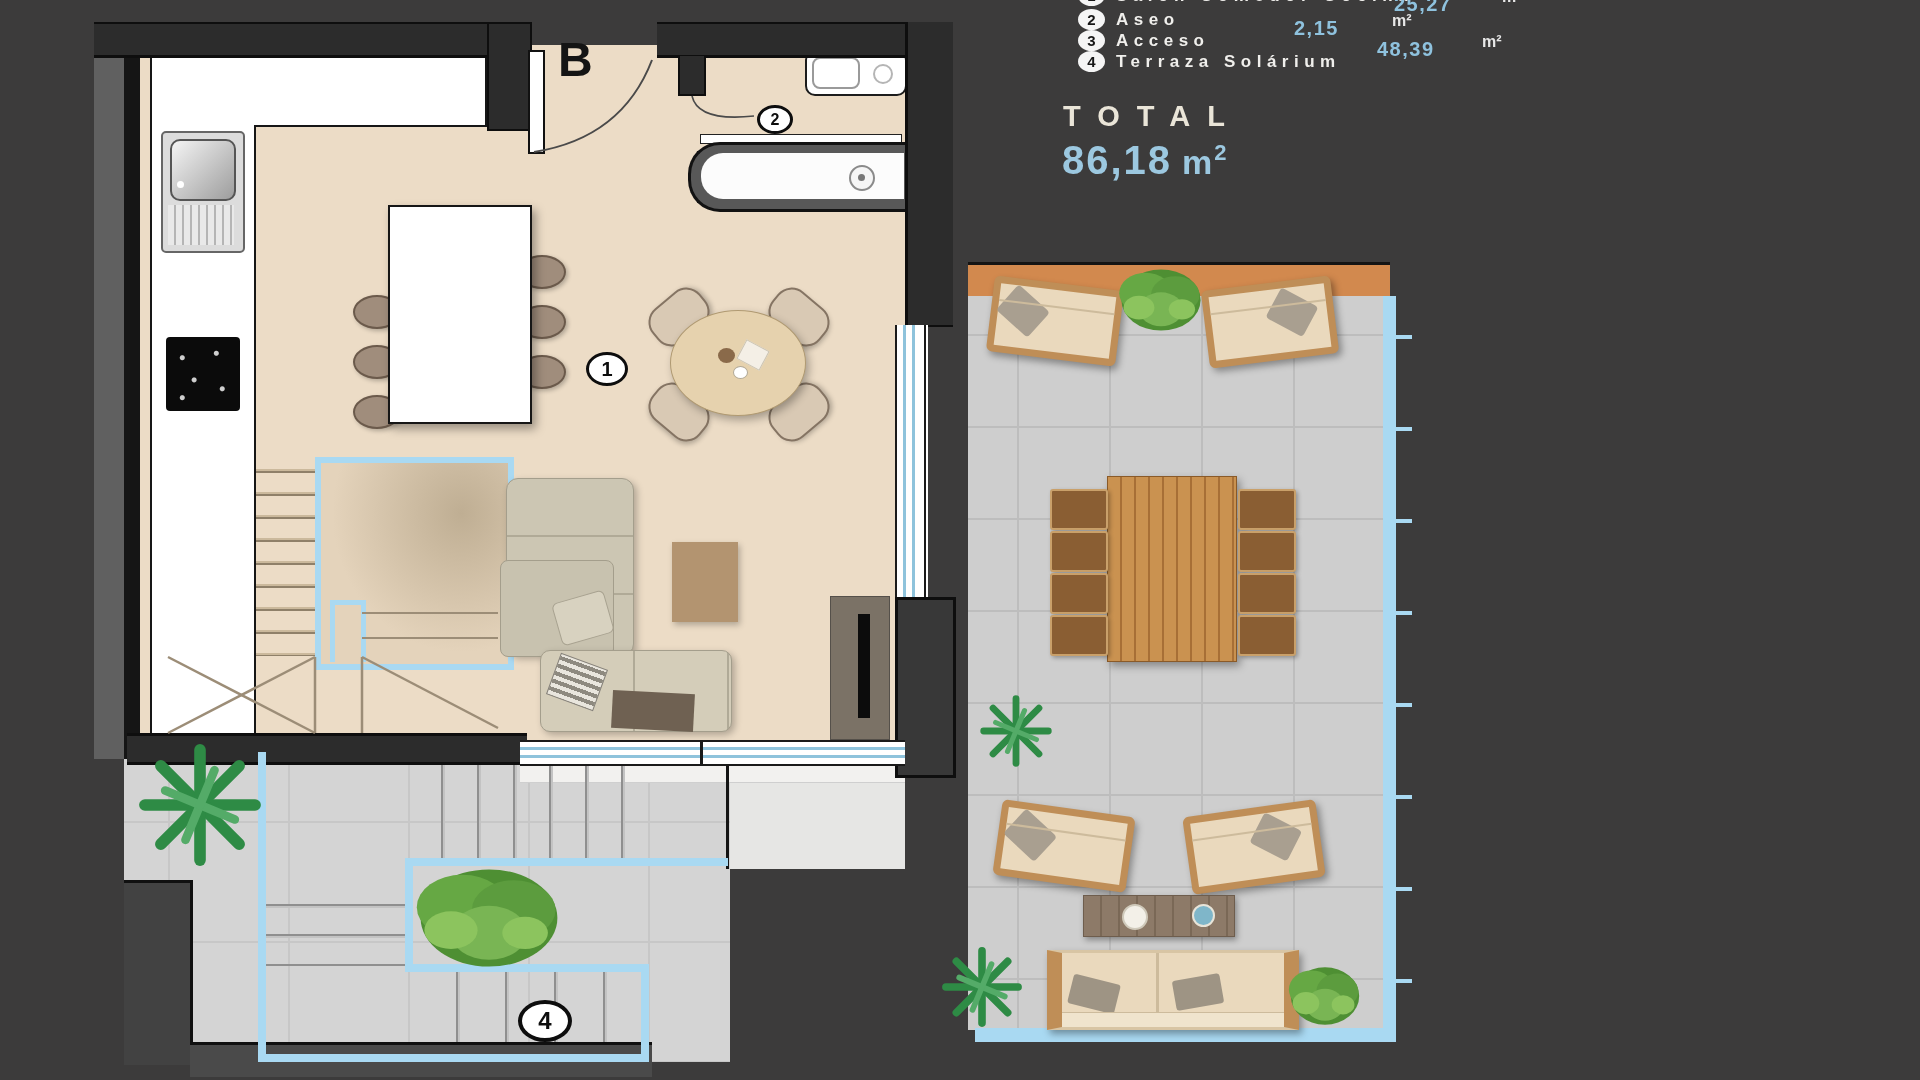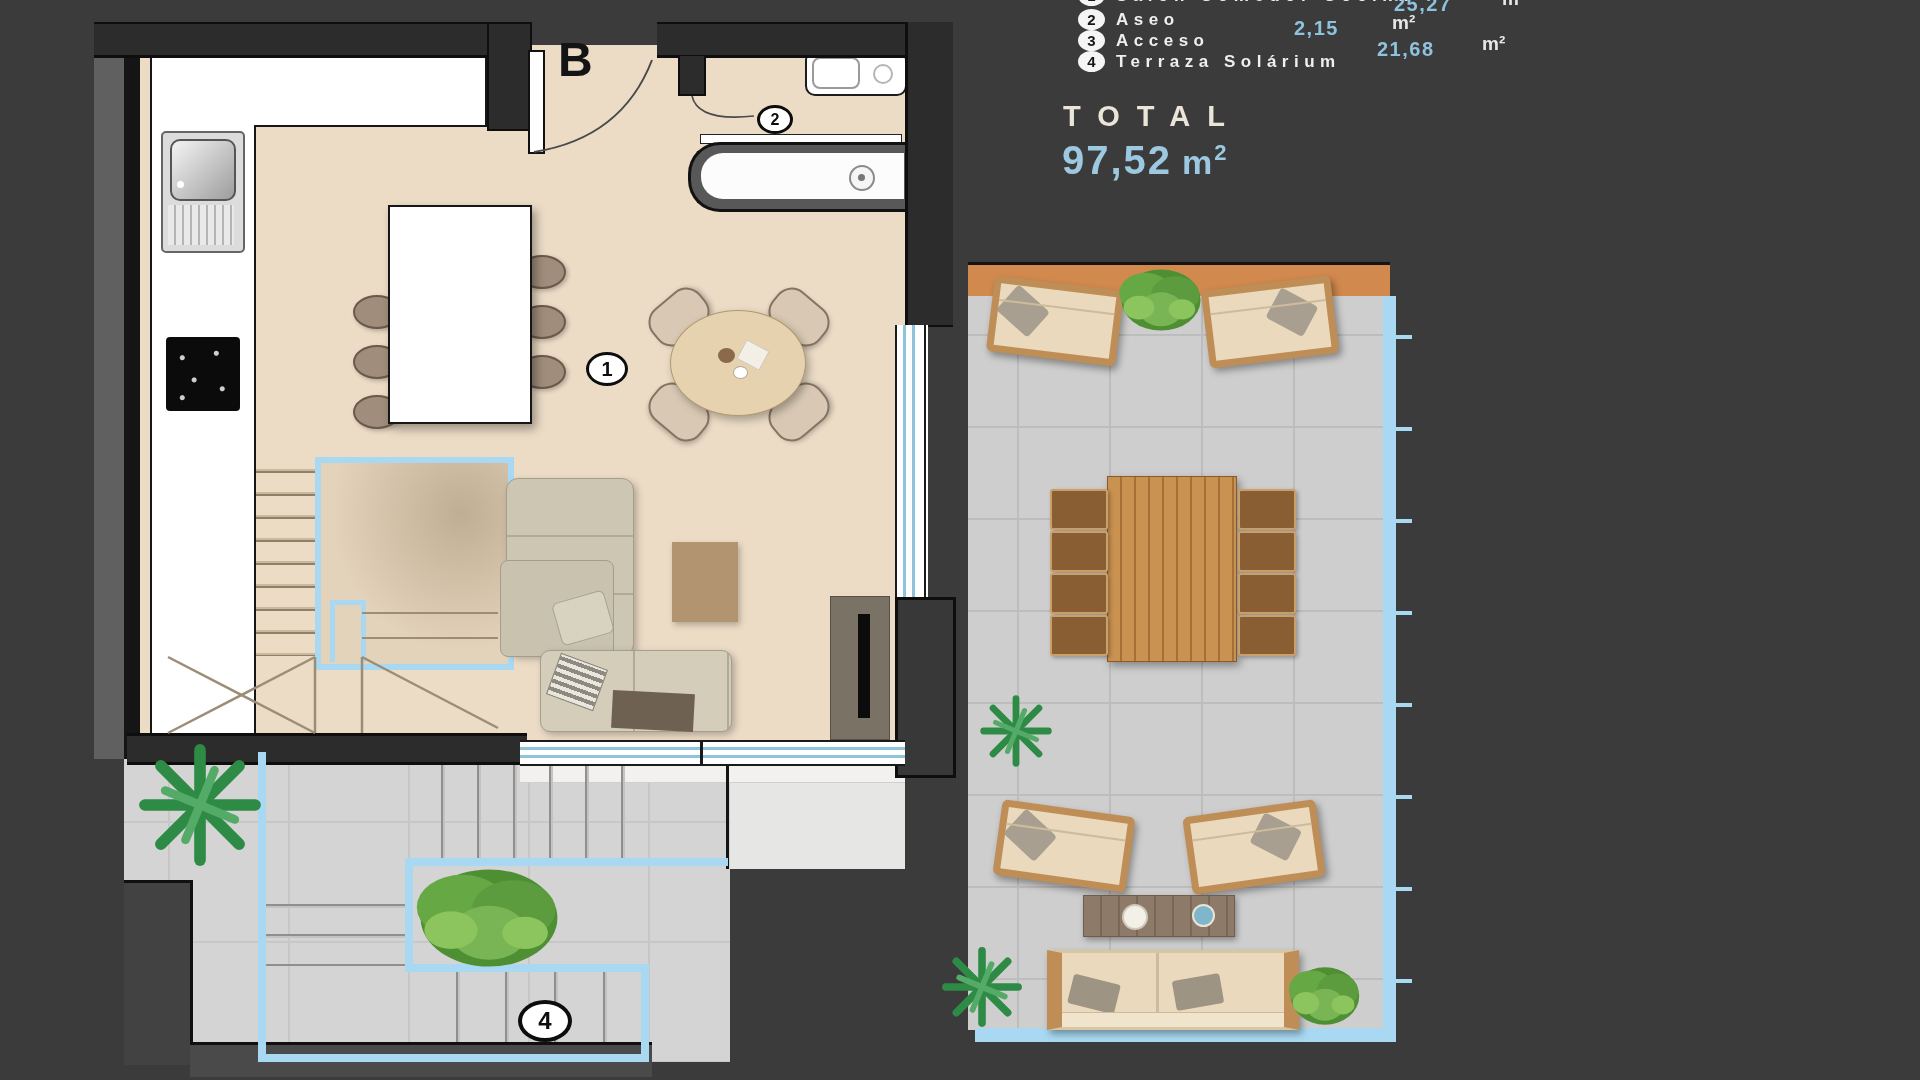--- a/index.html
+++ b/index.html
@@ -15,21 +15,21 @@
   .lnum{
     position:absolute;left:0;top:0;width:27px;height:21px;background:#f5f5f5;
     border-radius:50%;color:#161616;font-weight:bold;font-size:15px;
     display:flex;align-items:center;justify-content:center;
   }
   .llabel{
     position:absolute;left:38px;top:1px;color:#f0efec;font-size:17px;font-weight:bold;
     letter-spacing:5.5px;white-space:nowrap;
   }
   .lvalue{position:absolute;top:8px;color:#8fc2de;font-size:20px;font-weight:bold;letter-spacing:1.5px;}
-  .lunit{position:absolute;top:3px;color:#e8e8e8;font-size:19px;font-weight:bold;}
+  .lunit{position:absolute;top:3px;color:#e8e8e8;font-size:16px;font-weight:bold;}
   .r1{top:-15px}.r2{top:9px}.r3{top:30px}.r4{top:51px}
   .r1 .lvalue{left:316px}.r1 .lunit{left:424px}
   .r2 .lvalue{left:216px}.r2 .lunit{left:314px}
   .r3 .lvalue{left:299px}.r3 .lunit{left:404px}
   .total-label{
     position:absolute;left:1063px;top:100px;color:#eae5d8;font-size:29px;font-weight:bold;
     letter-spacing:17px;
   }
   .total-value{position:absolute;left:1062px;top:138px;color:#9cc8e0;font-size:40px;font-weight:bold;letter-spacing:2px;}
   .total-value .ub{font-size:34px;margin-left:10px;}
@@ -289,24 +289,24 @@
 </div>
 <div class="lrow r2">
   <span class="lnum">2</span>
   <span class="llabel">Aseo</span>
   <span class="lvalue">2,15</span>
   <span class="lunit">m²</span>
 </div>
 <div class="lrow r3">
   <span class="lnum">3</span>
   <span class="llabel">Acceso</span>
-  <span class="lvalue">21,68</span>
+  <span class="lvalue">48,39</span>
   <span class="lunit">m²</span>
 </div>
 <div class="lrow r4">
   <span class="lnum">4</span>
   <span class="llabel">Terraza Solárium</span>
 </div>
 
 <div class="total-label">TOTAL</div>
 <div class="total-value">
-  <span>97,52</span><span class="ub">m</span><span class="us">2</span>
+  <span>86,18</span><span class="ub">m</span><span class="us">2</span>
 </div>
 
 </body></html>

